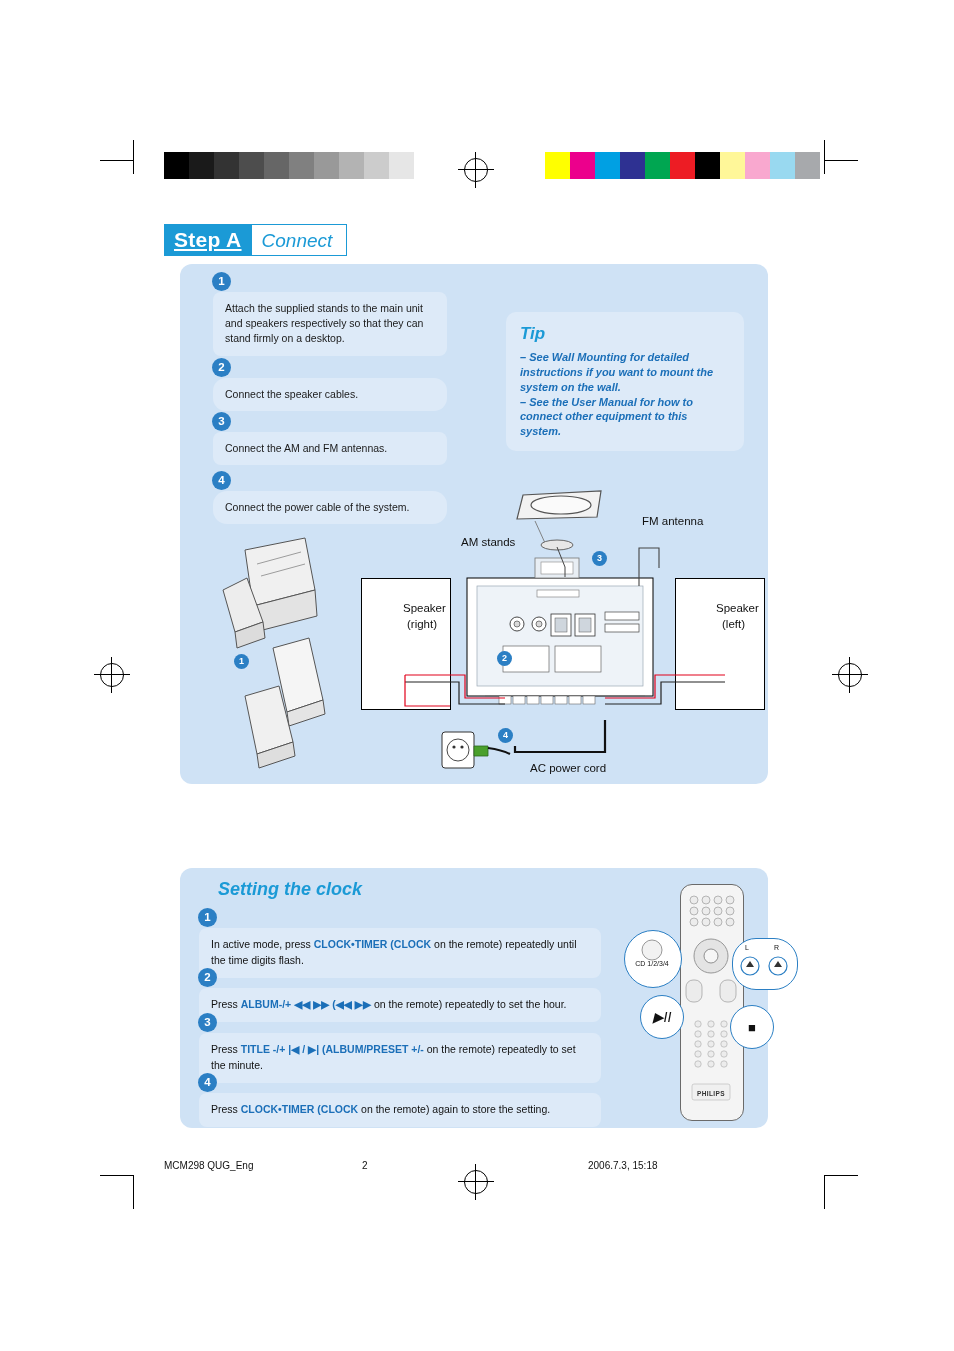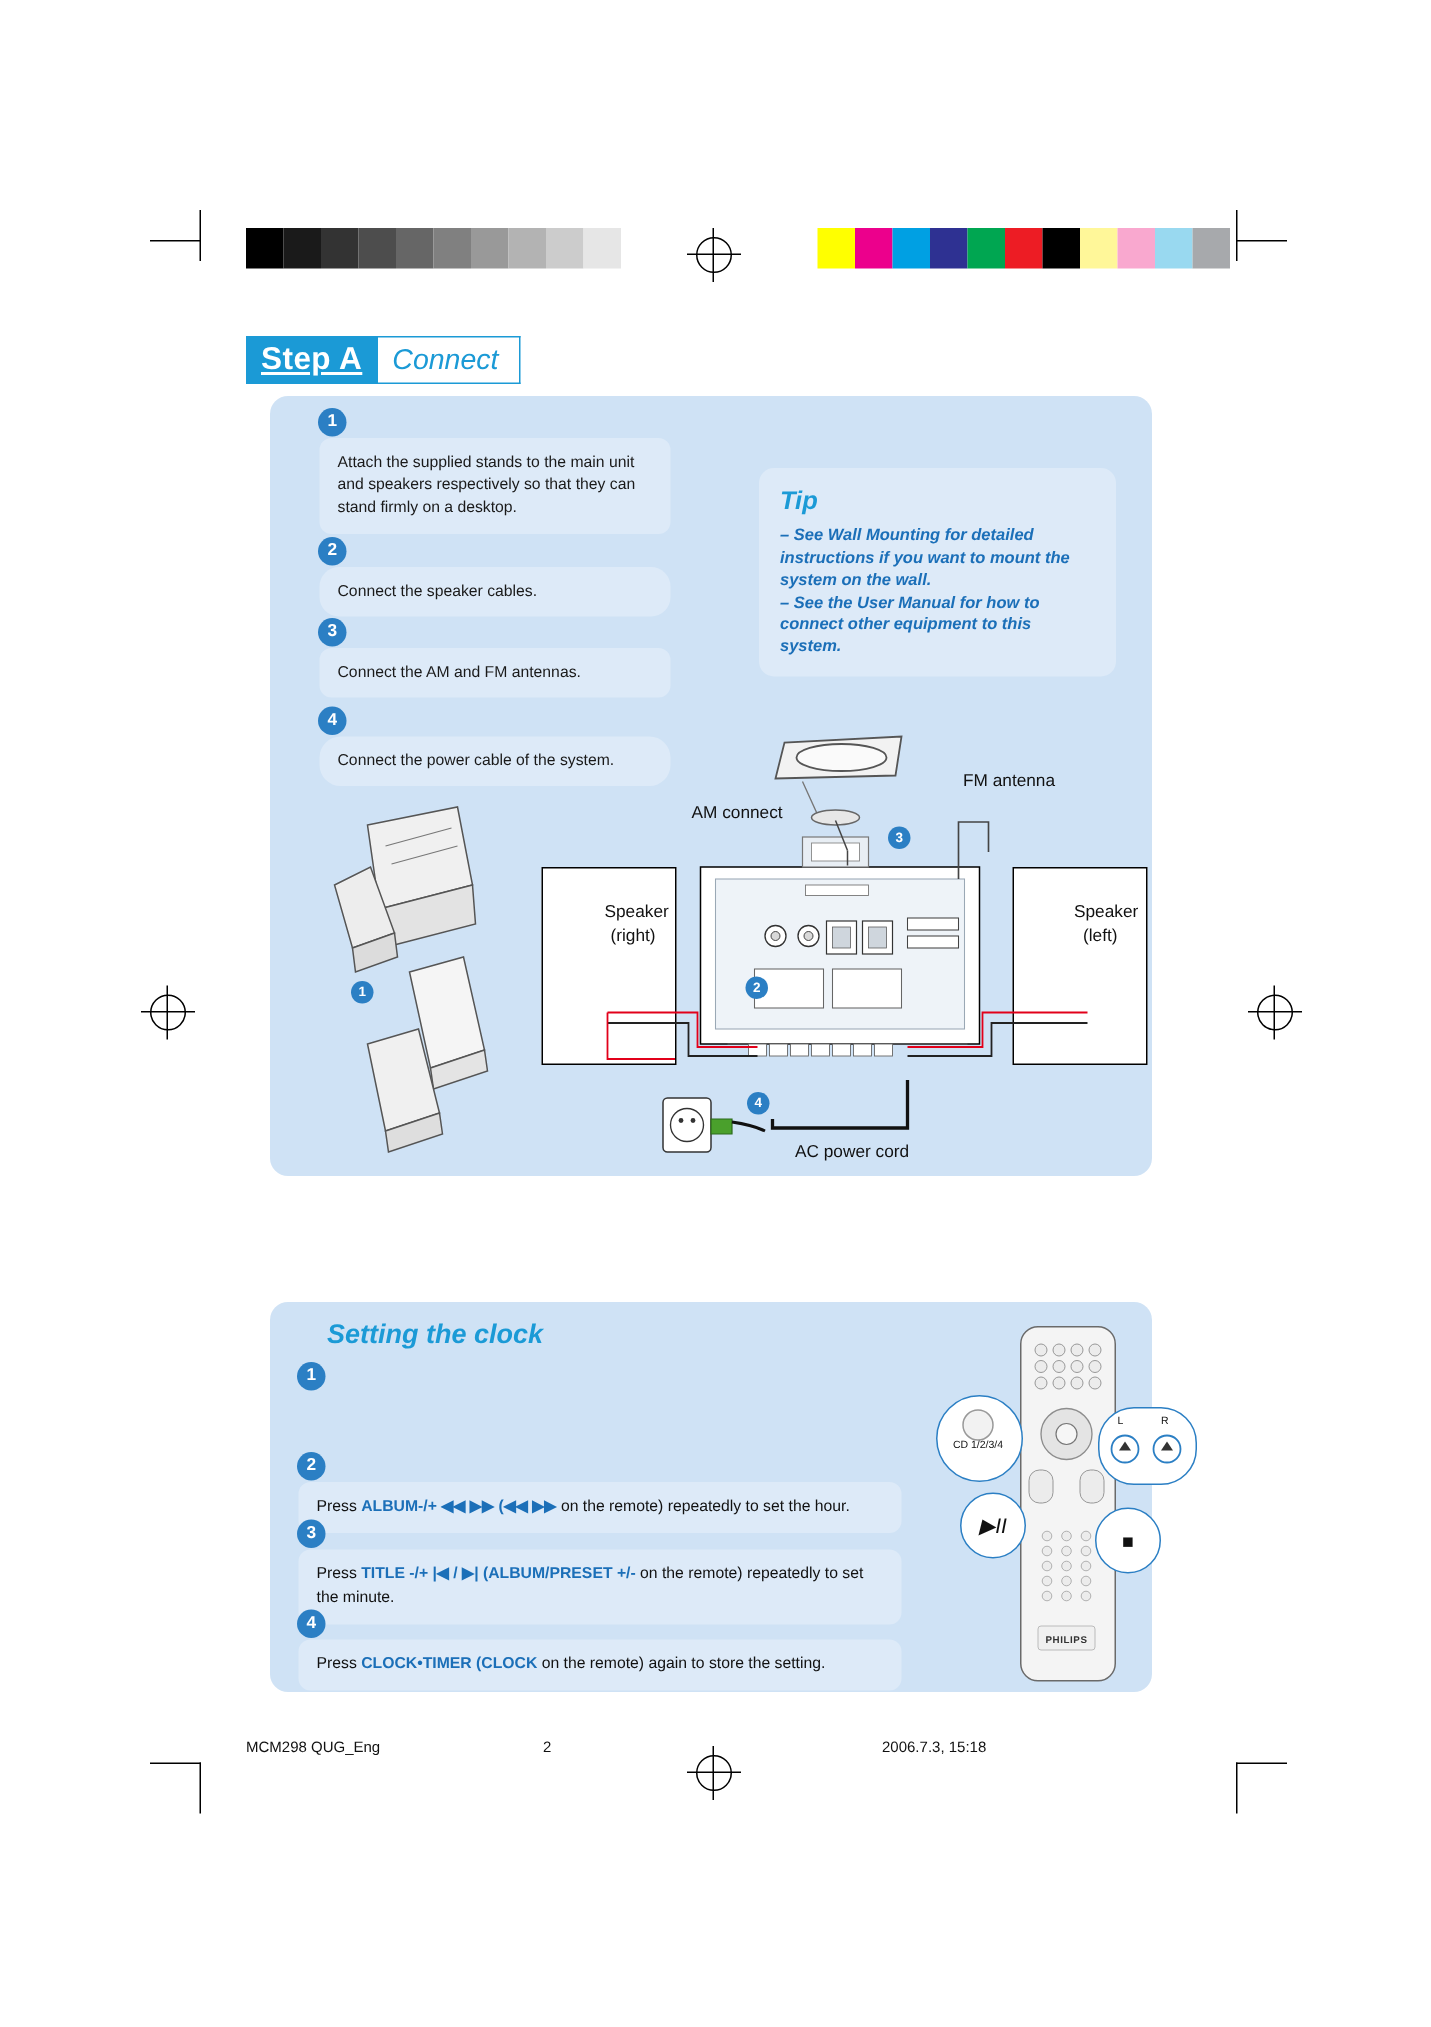--- a/index.html
+++ b/index.html
@@ -113,21 +113,21 @@
   <div class="numcircle" style="left:212px;top:471px;">4</div>
   <div class="bubble" style="left:213px;top:491px;width:210px;border-radius:14px;">Connect the power cable of the system.</div>
 
   <div class="tipbox" style="left:506px;top:312px;width:210px;">
     <div class="tiptitle">Tip</div>
     <p style="margin-top:2px;">–  See Wall Mounting for detailed instructions if you want to mount the system on the wall.</p>
     <p>–  See the User Manual for how to connect other equipment to this system.</p>
   </div>
 
   <div class="label" style="left:620px;top:515px;">FM antenna</div>
-  <div class="label" style="left:439px;top:536px;">AM connect</div>
+  <div class="label" style="left:439px;top:536px;">AM stands</div>
   <div class="label" style="left:508px;top:762px;">AC power cord</div>
 
   <div class="boxline" style="left:361px;top:578px;width:88px;height:130px;"></div>
   <div class="label" style="left:381px;top:602px;">Speaker</div>
   <div class="label" style="left:385px;top:618px;">(right)</div>
 
   <div class="boxline" style="left:675px;top:578px;width:88px;height:130px;"></div>
   <div class="label" style="left:694px;top:602px;">Speaker</div>
   <div class="label" style="left:700px;top:618px;">(left)</div>
 
@@ -225,20 +225,23 @@
   <div class="numcircle small" style="left:234px;top:654px;">1</div>
   <div class="numcircle small" style="left:497px;top:651px;">2</div>
   <div class="numcircle small" style="left:592px;top:551px;">3</div>
   <div class="numcircle small" style="left:498px;top:728px;">4</div>
 
 
   <div class="panel" style="left:180px;top:868px;width:588px;height:260px;"></div>
   <div class="sectitle" style="left:218px;top:879px;">Setting the clock</div>
 
   <div class="numcircle" style="left:198px;top:908px;">1</div>
+  <div class="bbubble" style="left:199px;top:928px;width:378px;">
+    <span>In active mode, press </span><span class="blue-t">CLOCK•TIMER (CLOCK</span><span>  on the remote) repeatedly until the time digits flash.</span>
+  </div>
 
   <div class="numcircle" style="left:198px;top:968px;">2</div>
   <div class="bbubble" style="left:199px;top:988px;width:378px;">
     <span>Press </span><span class="blue-t">ALBUM-/+ ◀◀ ▶▶ (◀◀ ▶▶</span><span>  on the remote) repeatedly to set the hour.</span>
   </div>
 
   <div class="numcircle" style="left:198px;top:1013px;">3</div>
   <div class="bbubble" style="left:199px;top:1033px;width:378px;">
     <span>Press </span><span class="blue-t">TITLE -/+ |◀ / ▶| (ALBUM/PRESET +/-</span><span>  on the remote) repeatedly to set the minute.</span>
   </div>

